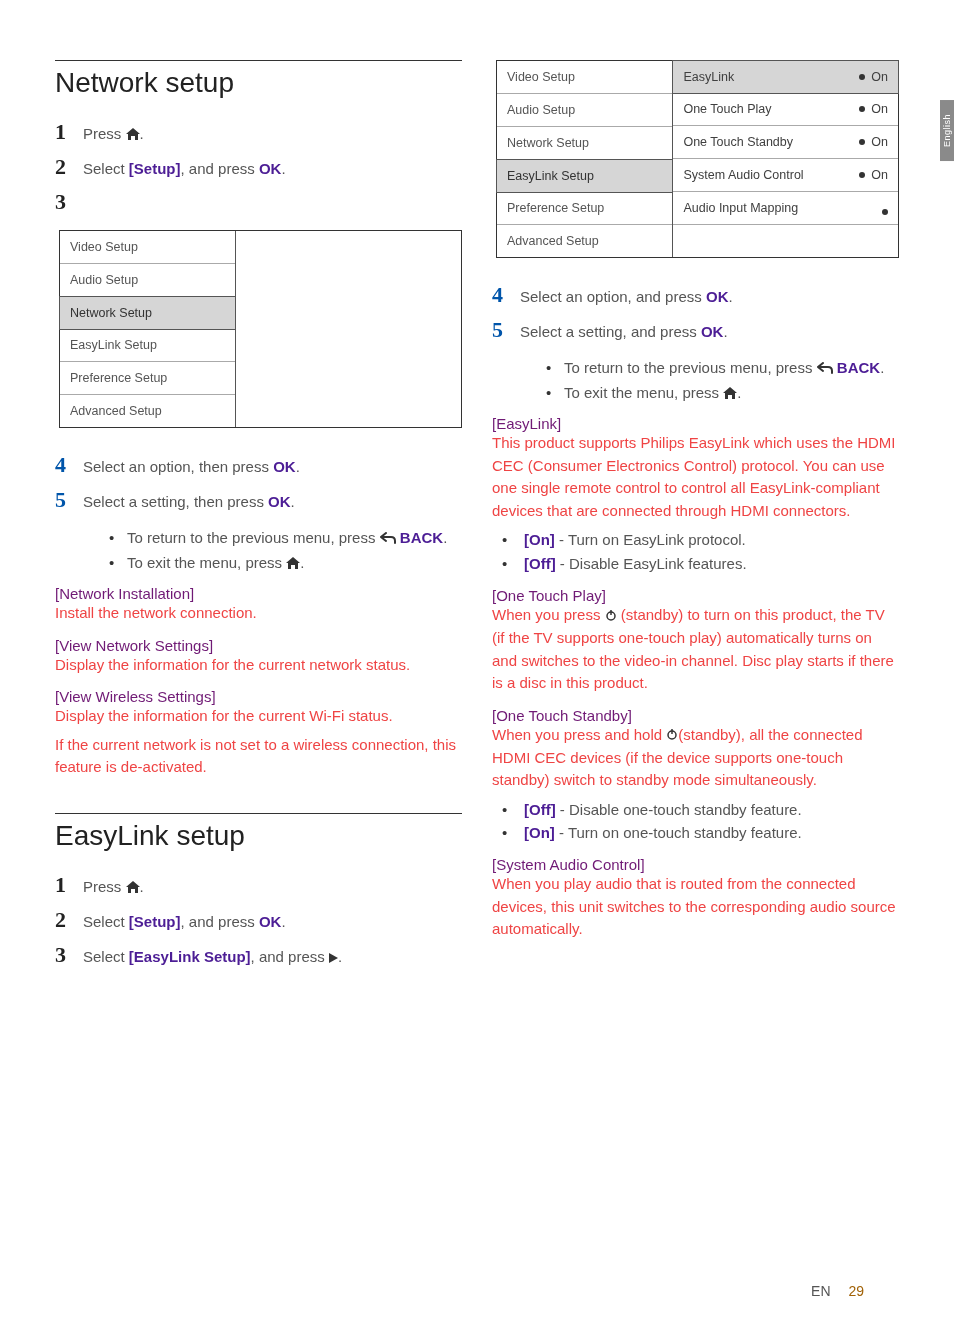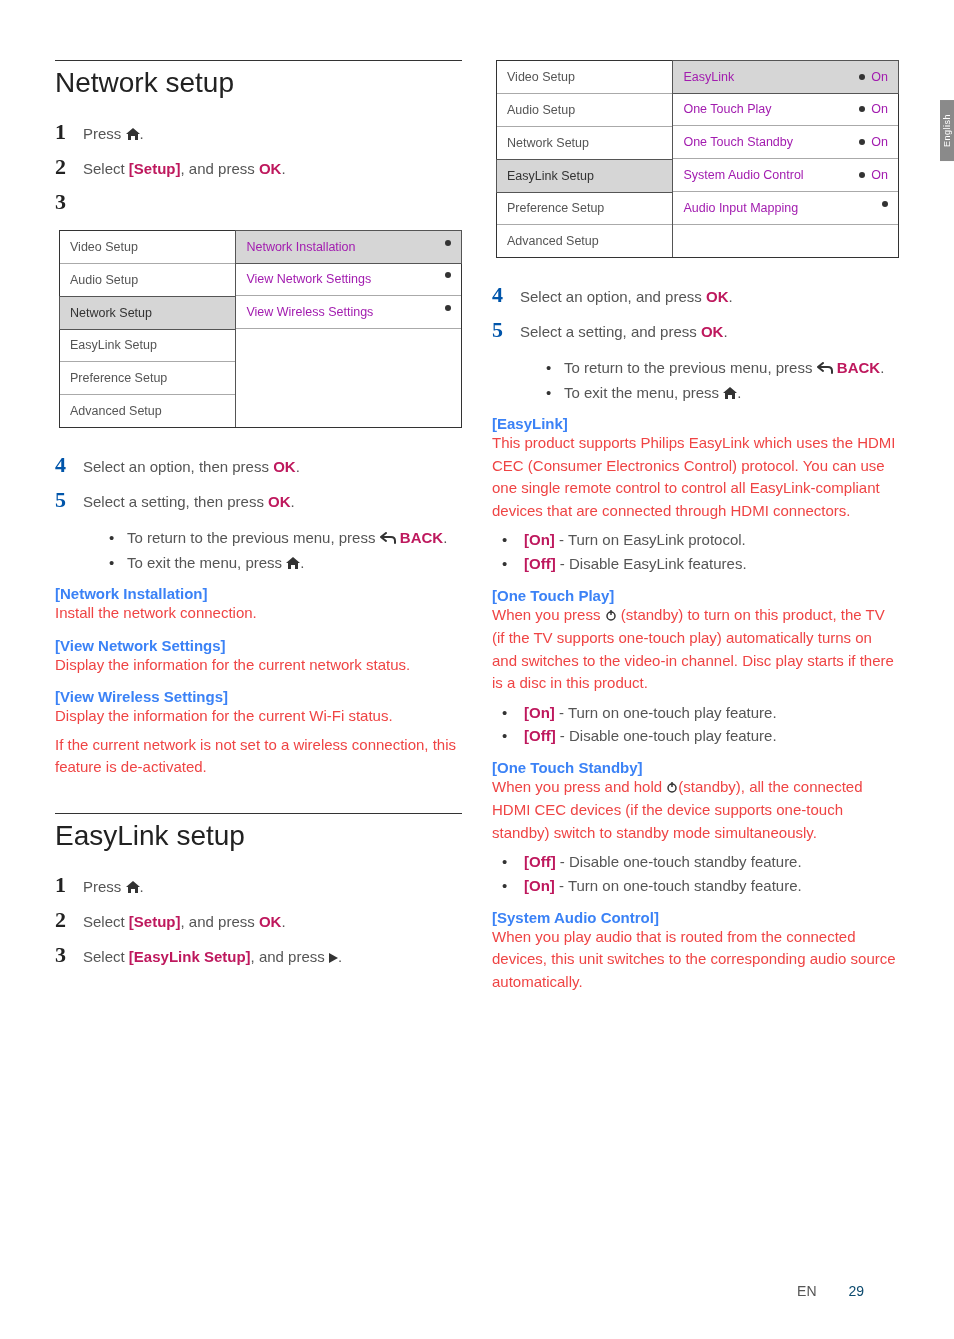--- a/index.html
+++ b/index.html
@@ -53,42 +53,42 @@
       color: #222;
       width: 28px;
       flex-shrink: 0;
     }
     .num-4 { color: #0055aa; }
     .num-5 { color: #0055aa; }
     .step-text {
       flex: 1;
       color: #555;
     }
-    .bold { font-weight: bold; color: #be185d; }
+    .bold { font-weight: bold; color: #4c1d95; }
     .sub-bullets {
       list-style: none;
       margin-left: 48px;
       margin-bottom: 10px;
     }
     .sub-bullets li {
       position: relative;
       padding-left: 24px;
       color: #555;
       line-height: 1.55;
     }
     .sub-bullets li::before {
       content: "•";
       position: absolute;
       left: 6px;
       top: 0;
       color: #333;
     }
     .heading-bold {
-      font-weight: bold;
-      color: #3b82f6;
+      font-weight: normal;
+      color: #701a75;
       margin-top: 8px;
     }
     .body-text {
       color: #ef4444;
       line-height: 1.5;
       margin-bottom: 6px;
     }
     .top-bullets {
       list-style: none;
       margin-left: 0;
@@ -131,24 +131,24 @@
       color: #333;
       position: relative;
       z-index: 1;
     }
     .menu-right {
       flex: 1;
     }
     .menu-right .ritem {
       padding: 9px 10px;
       border-bottom: 1px solid #aaa;
-      color: #a21caf;
+      color: #404040;
       display: flex;
       justify-content: space-between;
-      align-items: flex-start;
+      align-items: flex-end;
     }
     .menu-right .ritem.selected {
       background: #d6d6d6;
       border: 1px solid #555;
       margin: -1px;
       position: relative;
       z-index: 1;
     }
     .dot-val {
       display: flex;
@@ -197,21 +197,21 @@
       transform: rotate(180deg);
       letter-spacing: 0.5px;
     }
     .footer {
       position: absolute;
       bottom: 40px;
       right: 90px;
       font-size: 14px;
       color: #555;
     }
-    .footer .pn { margin-left: 28px; color: #0c4a6e; }
+    .footer .pn { margin-left: 14px; color: #a16207; }
     .spacer { height: 28px; }
   </style>
 </head>
 <body>
 
 <div class="side-tab">English</div>
 
 <div class="two-col">
 
   <div class="col">
@@ -241,40 +241,20 @@
     </ol>
 
     <div class="menu-box">
       <div class="menu-left">
         <div class="mitem">Video Setup</div>
         <div class="mitem">Audio Setup</div>
         <div class="mitem selected">Network Setup</div>
         <div class="mitem">EasyLink Setup</div>
         <div class="mitem">Preference Setup</div>
         <div class="mitem">Advanced Setup</div>
-      </div>
-      <div class="menu-right">
-        <div class="ritem selected">
-          <span>Network Installation</span>
-          <span class="dot-val">
-              <span class="dot"></span>
-            </span>
-        </div>
-        <div class="ritem">
-          <span>View Network Settings</span>
-          <span class="dot-val">
-              <span class="dot"></span>
-            </span>
-        </div>
-        <div class="ritem">
-          <span>View Wireless Settings</span>
-          <span class="dot-val">
-              <span class="dot"></span>
-            </span>
-        </div>
       </div>
     </div>
 
     <ol class="num-list">
       <li>
         <span class="num num-4">4</span>
         <span class="step-text">
           <span>Select an option, then press </span><span class="bold">OK</span><span>.</span>
         </span>
       </li>
@@ -425,24 +405,20 @@
       <li><span class="bold">[Off]</span><span> - Disable EasyLink features.</span></li>
     </ul>
 
     <p class="heading-bold" style="margin-top:12px">[One Touch Play]</p>
     <p class="body-text">
       <span>When you press </span><span class="icon-standby"><svg width="12" height="12" viewBox="0 0 12 12">
             <circle cx="6" cy="7" r="4" stroke="#333" stroke-width="1.5" fill="none"></circle>
             <line x1="6" y1="1" x2="6" y2="6" stroke="#333" stroke-width="1.5"></line>
           </svg></span><span> (standby) to turn on this product, the TV (if the TV supports one-touch play) automatically turns on and switches to the video-in channel. Disc play starts if there is a disc in this product.</span>
     </p>
-    <ul class="top-bullets">
-      <li><span class="bold">[On]</span><span> - Turn on one-touch play feature.</span></li>
-      <li><span class="bold">[Off]</span><span> - Disable one-touch play feature.</span></li>
-    </ul>
 
     <p class="heading-bold" style="margin-top:12px">[One Touch Standby]</p>
     <p class="body-text">
       <span>When you press and hold </span><span class="icon-standby"><svg width="12" height="12" viewBox="0 0 12 12">
             <circle cx="6" cy="7" r="4" stroke="#333" stroke-width="1.5" fill="none"></circle>
             <line x1="6" y1="1" x2="6" y2="6" stroke="#333" stroke-width="1.5"></line>
           </svg></span><span>(standby), all the connected HDMI CEC devices (if the device supports one-touch standby) switch to standby mode simultaneously.</span>
     </p>
     <ul class="top-bullets">
       <li><span class="bold">[Off]</span><span> - Disable one-touch standby feature.</span></li>

